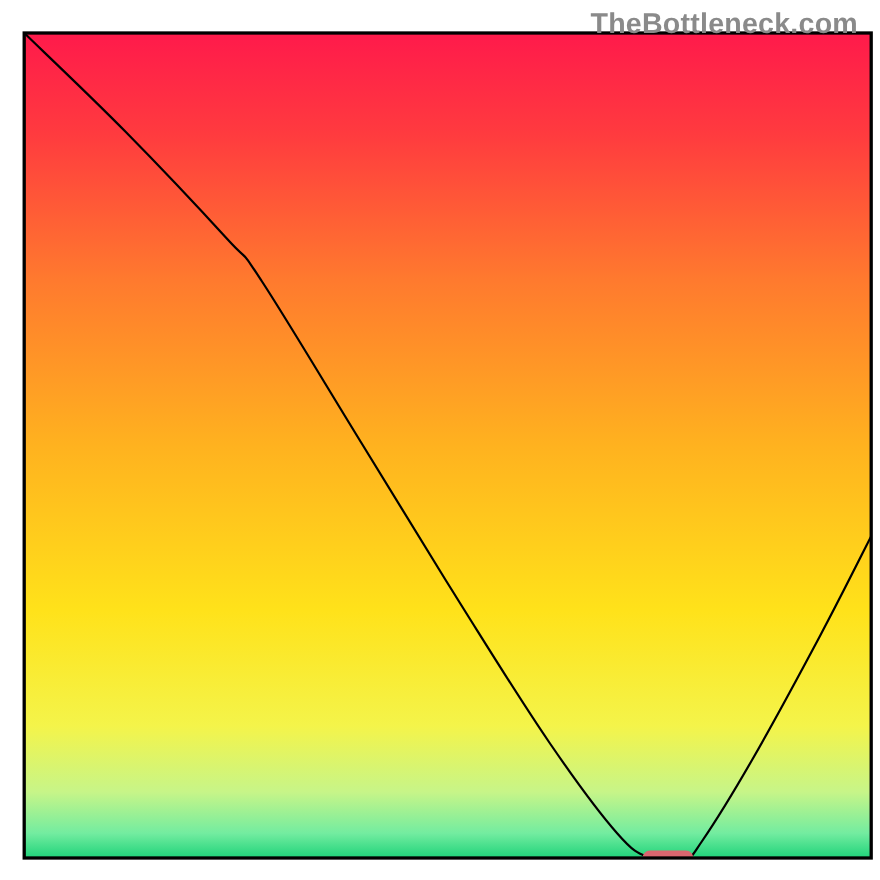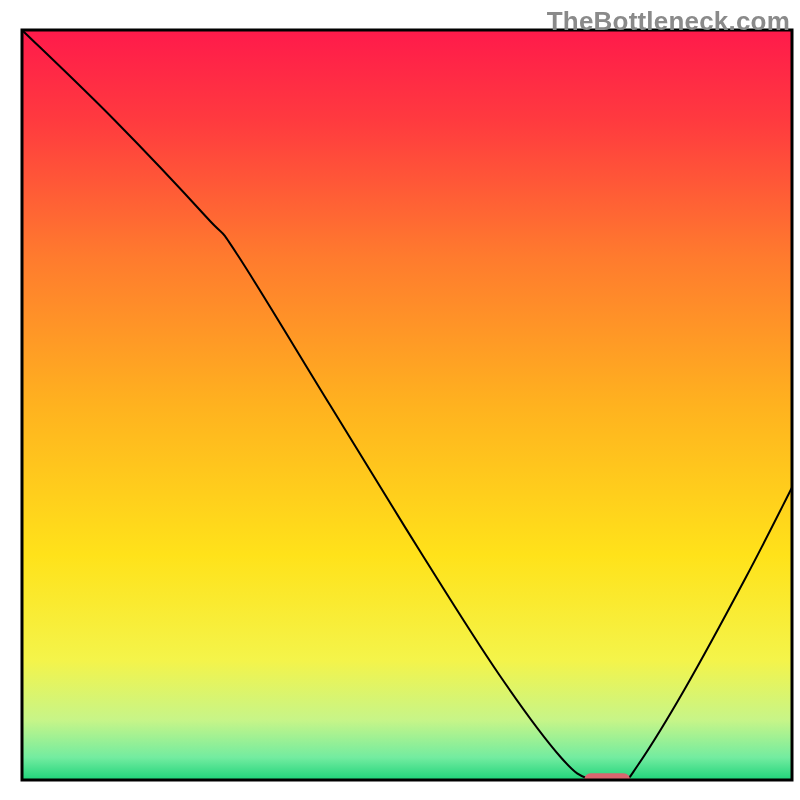--- a/index.html
+++ b/index.html
@@ -11,21 +11,21 @@
     font-family: Arial, Helvetica, sans-serif;
   }
   .chart-container {
     position: relative;
     width: 800px;
     height: 800px;
   }
   .watermark {
     position: absolute;
     top: 6px;
-    right: 10px;
+    right: 20px;
     font-size: 26px;
     font-weight: 600;
     color: #8a8a8a;
     letter-spacing: 0.2px;
     user-select: none;
   }
   svg {
     display: block;
   }
 </style>

